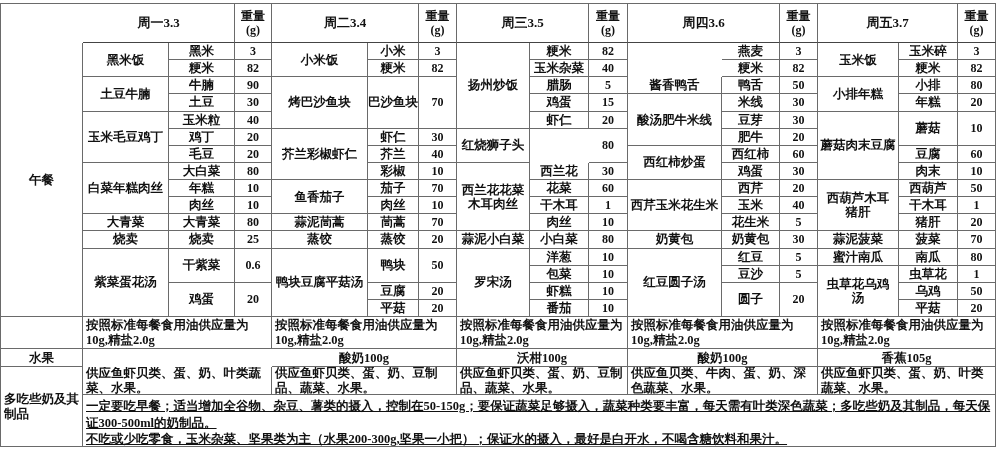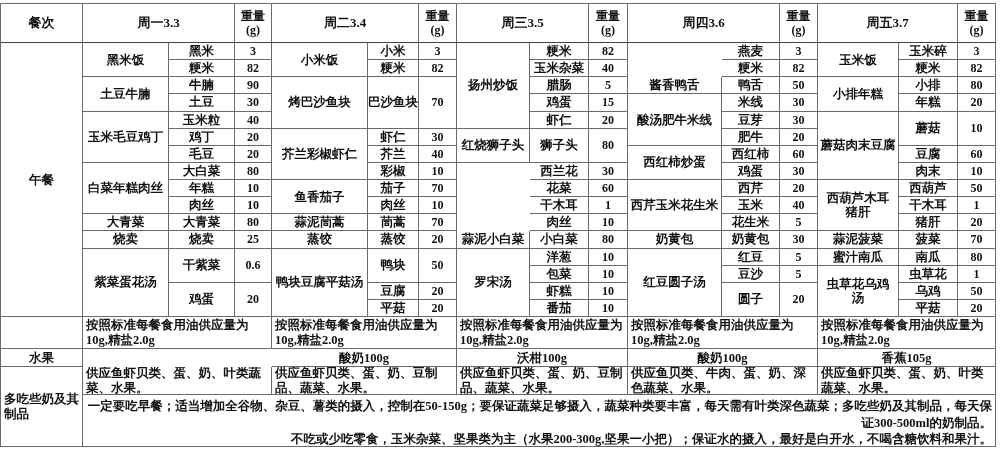--- a/index.html
+++ b/index.html
@@ -21,29 +21,28 @@
     text-align: center;
     font-size: 12.5px; font-weight: bold;
     line-height: 14px;
     padding: 0 4px;
     overflow: hidden;
   }
   .nw { white-space: nowrap; padding: 0; }
   .hd { border-bottom: 1px solid #444; font-size: 13px; }
   .wh { flex-direction: column; font-size: 12px; line-height: 14px; padding: 0; }
   .lt { justify-content: flex-start; text-align: left; padding: 1px 3px; line-height: 15px; }
-  .rec { display: block; text-align: right; padding: 3px 3px; line-height: 16.5px; }
+  .rec { display: block; text-align: left; padding: 3px 3px; line-height: 16.5px; text-decoration: underline; }
   .num { font-size: 12px; }
 </style>
 </head>
 <body>
 
 <div class="grid">
 
-  <div class="c hd" style="grid-area:1/1/2/2">餐次</div>
 
   <div class="c hd" style="grid-area:1/2/2/4">周一3.3</div>
   <div class="c hd wh" style="grid-area:1/4/2/5">
       <span>重量</span>
       <span>(g)</span>
     </div>
 
   <div class="c hd" style="grid-area:1/5/2/7">周二3.4</div>
   <div class="c hd wh" style="grid-area:1/7/2/8">
       <span>重量</span>
@@ -158,23 +157,23 @@
   <div class="c nw" style="grid-area:3/9/4/10">玉米杂菜</div>
   <div class="c num" style="grid-area:3/10/4/11">40</div>
   <div class="c" style="grid-area:4/9/5/10">腊肠</div>
   <div class="c num" style="grid-area:4/10/5/11">5</div>
   <div class="c" style="grid-area:5/9/6/10">鸡蛋</div>
   <div class="c num" style="grid-area:5/10/6/11">15</div>
   <div class="c" style="grid-area:6/9/7/10">虾仁</div>
   <div class="c num" style="grid-area:6/10/7/11">20</div>
 
   <div class="c nw" style="grid-area:7/8/9/9">红烧狮子头</div>
-  <div class="c" style="grid-area:7/9/9/10">狮子头</div>
   <div class="c num" style="grid-area:7/10/9/11">80</div>
 
+  <div class="c" style="grid-area:9/8/13/9">西兰花花菜木耳肉丝</div>
   <div class="c" style="grid-area:9/9/10/10">西兰花</div>
   <div class="c num" style="grid-area:9/10/10/11">30</div>
   <div class="c" style="grid-area:10/9/11/10">花菜</div>
   <div class="c num" style="grid-area:10/10/11/11">60</div>
   <div class="c" style="grid-area:11/9/12/10">干木耳</div>
   <div class="c num" style="grid-area:11/10/12/11">1</div>
   <div class="c" style="grid-area:12/9/13/10">肉丝</div>
   <div class="c num" style="grid-area:12/10/13/11">10</div>
 
   <div class="c nw" style="grid-area:13/8/14/9">蒜泥小白菜</div>

